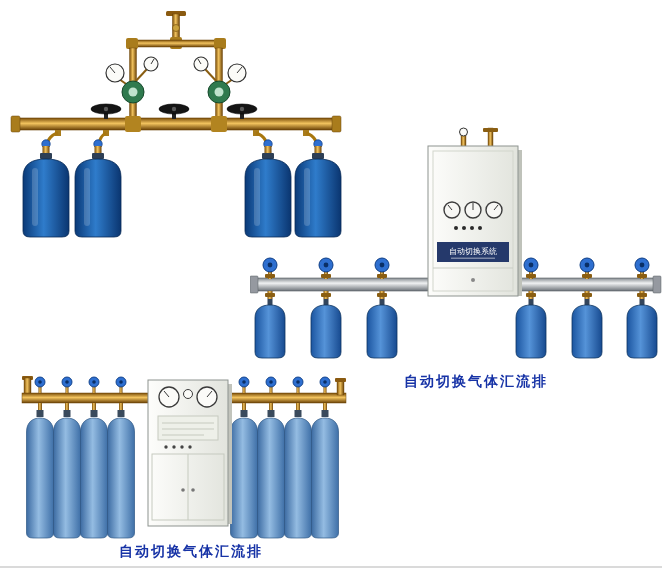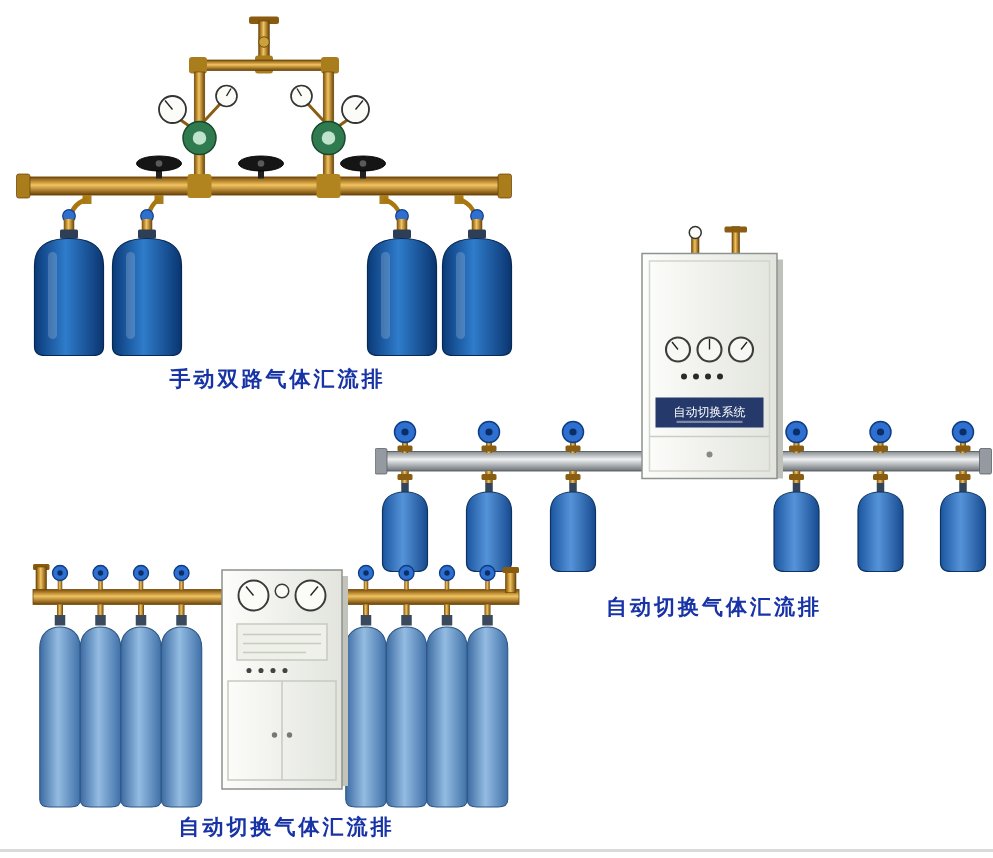--- a/index.html
+++ b/index.html
@@ -163,24 +163,23 @@
       <rect x="248" y="162" width="6" height="58" rx="3" fill="rgba(255,255,255,0.18)"></rect>
     </g>
     <g>
       <circle cx="312" cy="138" r="4.2" fill="#2e6fd0" stroke="#10408c" stroke-width="0.8"></circle>
       <rect x="308.5" y="140" width="7" height="8" fill="url(#brassV)"></rect>
       <rect x="306" y="147" width="12" height="6" rx="1" fill="#2e3f55"></rect>
       <path d="M289,171 C289,158 298,153 312,153 C326,153 335,158 335,171 L335,225 Q335,231 328,231 L296,231 Q289,231 289,225 Z" fill="url(#cylDark)" stroke="#072a55" stroke-width="0.8"></path>
       <rect x="298" y="162" width="6" height="58" rx="3" fill="rgba(255,255,255,0.18)"></rect>
     </g>
   </svg>
-  <figcaption class="caption" style="left:107px; top:238px;">手动双路气体汇流排</figcaption>
 </figure>
 
-<figure style="left:250px; top:147px;">
+<figure style="left:250px; top:124px;">
   <svg width="412" height="240" viewBox="0 0 412 240">
 
     <g>
       <rect x="211" y="6" width="5" height="18" fill="url(#brassV)" stroke="#6b4408" stroke-width="0.4"></rect>
       <circle cx="213.5" cy="8" r="4" fill="#fbfbf8" stroke="#333333" stroke-width="1"></circle>
       <rect x="238" y="4" width="5" height="20" fill="url(#brassV)" stroke="#6b4408" stroke-width="0.4"></rect>
       <rect x="233" y="4" width="15" height="4" rx="1" fill="#8a5e12"></rect>
     </g>
 
     <g>

